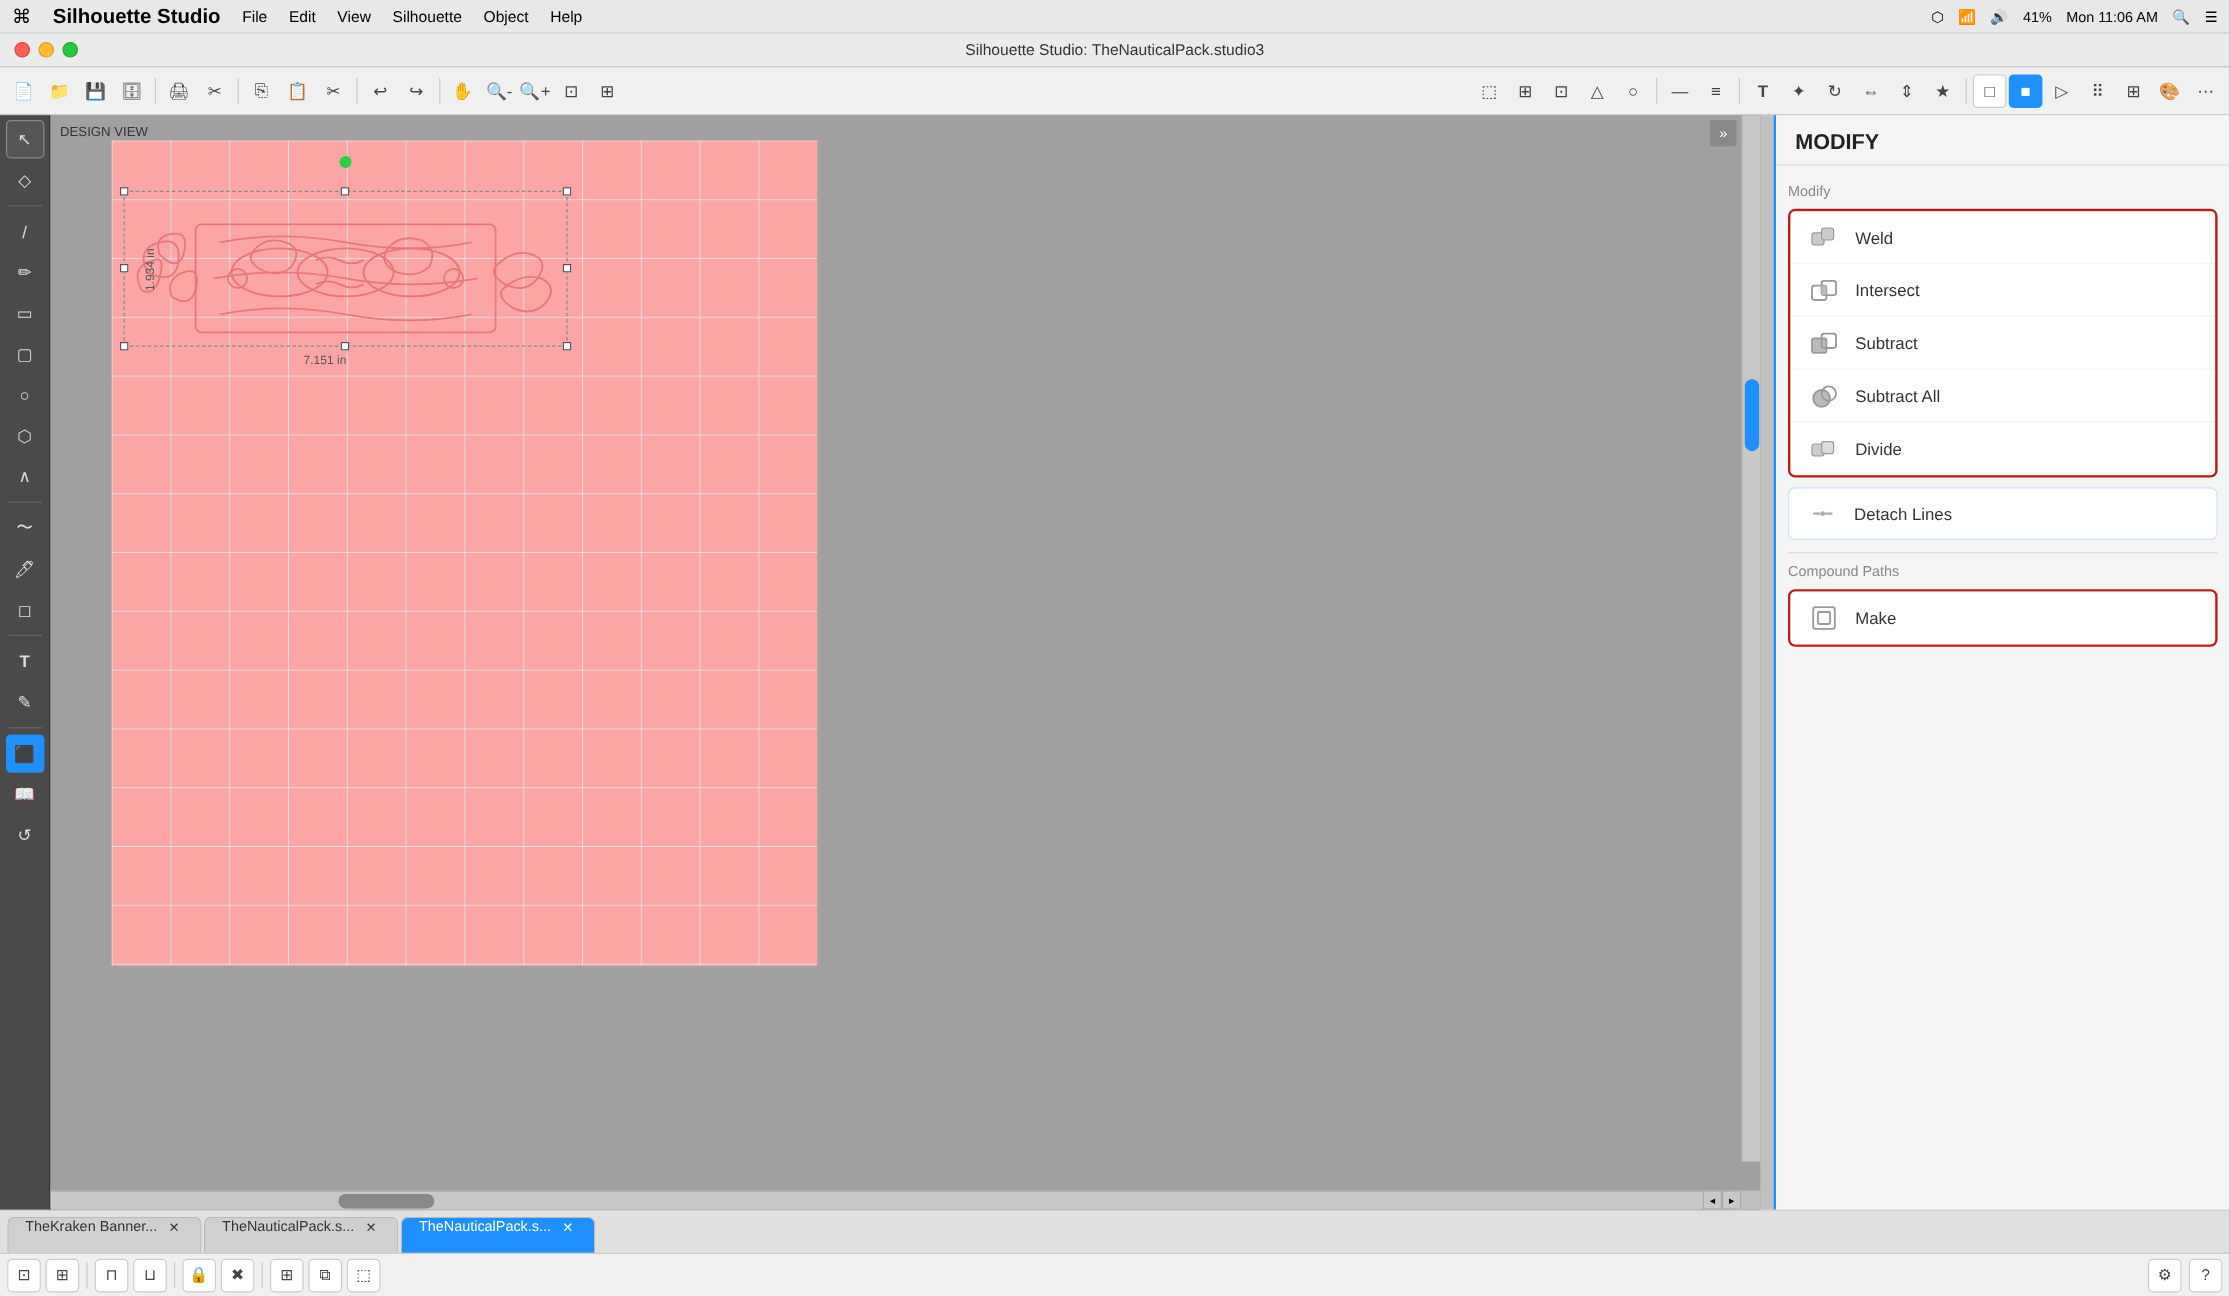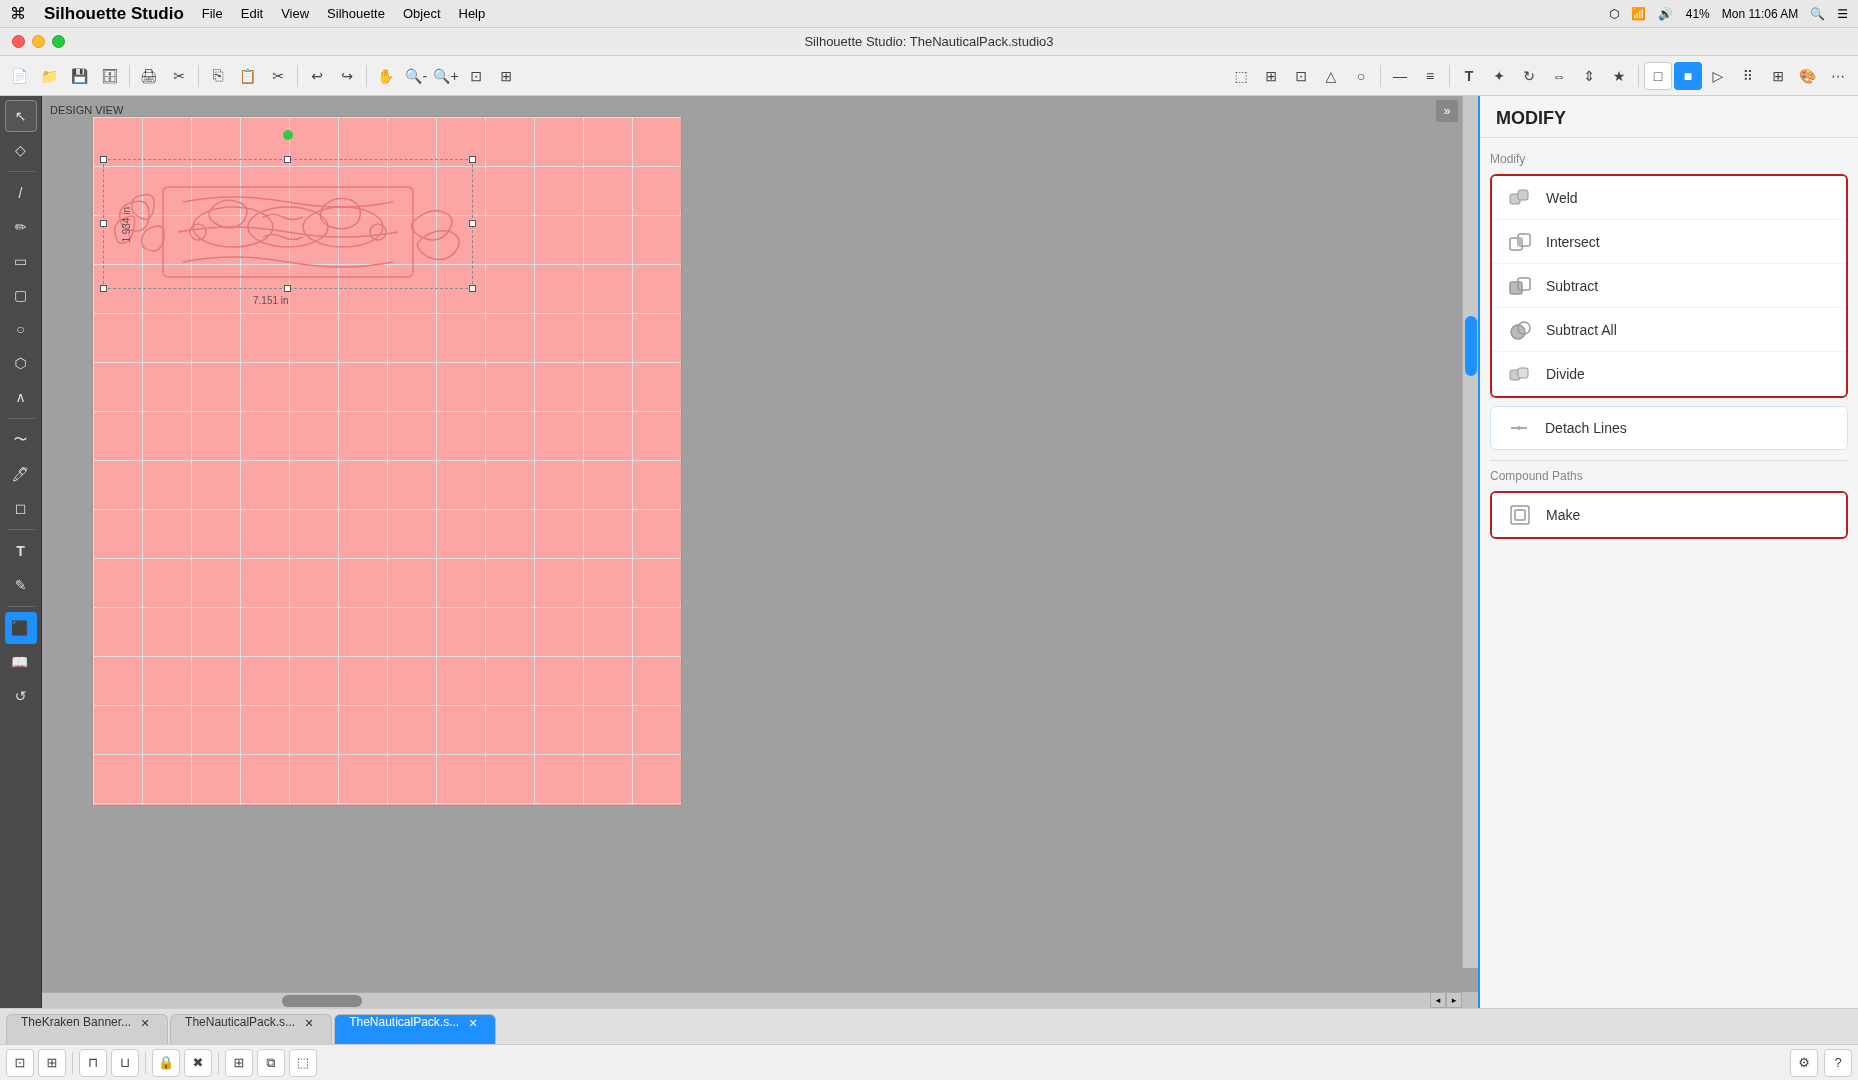--- a/index.html
+++ b/index.html
@@ -123,21 +123,21 @@
     .sh-bm { bottom: -4px; left: calc(50% - 4px); }
     .sh-br { bottom: -4px; right: -4px; }
     .rotate-handle {
       width: 10px; height: 10px; border-radius: 50%; background: #2ecc40;
       position: absolute; top: -30px; left: calc(50% - 5px);
     }
 
     
     #right-panel {
       width: 380px; background: #f5f5f5; border-left: 2px solid #1e90ff;
-      display: flex; flex-direction: column;
+      display: flex; flex-direction: column; margin-left: 11px;
     }
     #panel-title {
       padding: 12px 16px 8px; font-size: 18px; font-weight: bold; color: #222;
       border-bottom: 1px solid #ddd;
     }
     #panel-content { padding: 10px; flex: 1; overflow-y: auto; }
     .panel-section-label {
       font-size: 12px; color: #888; margin-bottom: 8px; margin-top: 4px;
     }
     .panel-btn {

